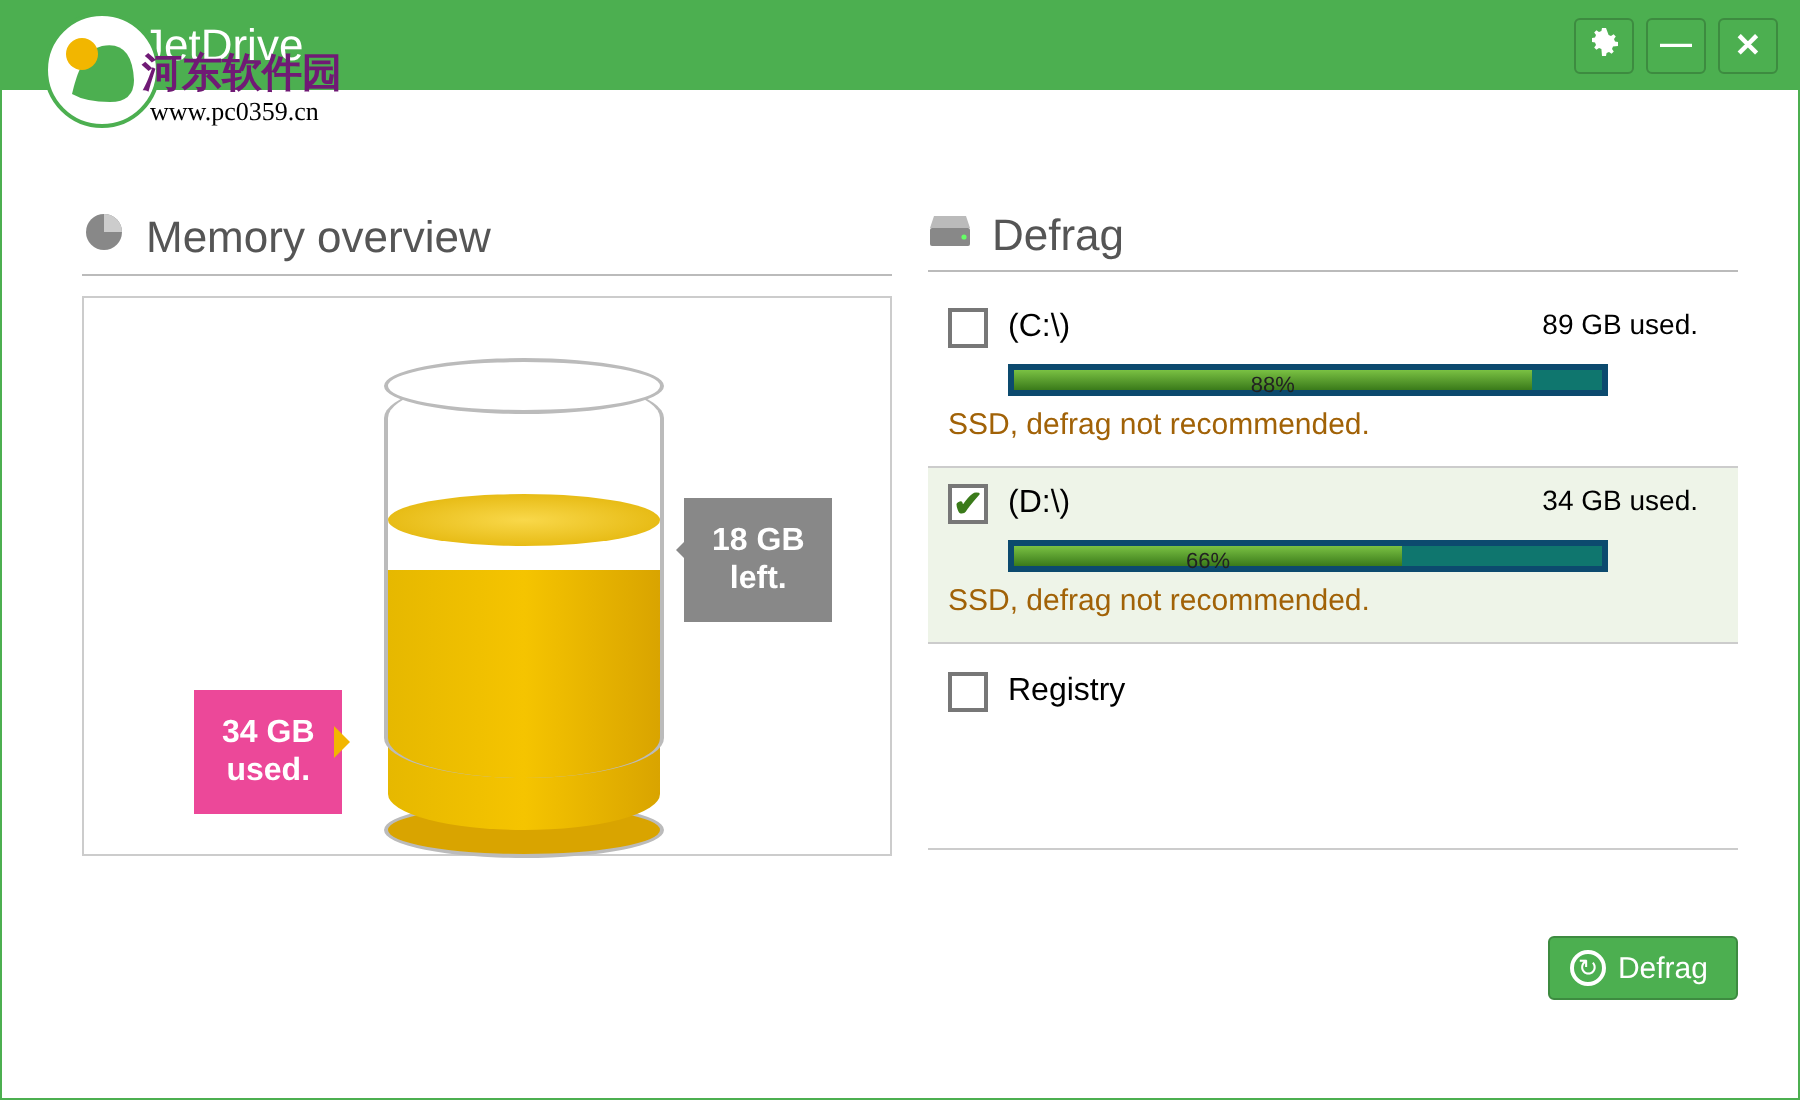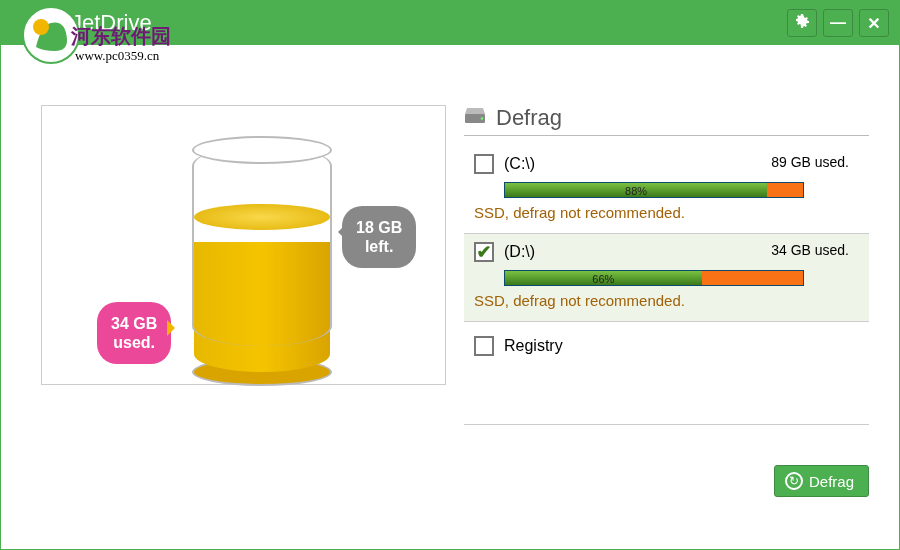--- a/index.html
+++ b/index.html
@@ -115,21 +115,21 @@
     position: absolute;
     left: 0; bottom: -20px;
     width: 140px; height: 28px;
     border: 2px solid #bbb;
     background: #d9a400;
     border-radius: 50%;
   }
   .bubble {
     position: absolute;
     padding: 12px 14px;
-    border-radius: 20px;
+    border-radius: 0;
     color: #fff;
     font-size: 16px;
     font-weight: bold;
     text-align: center;
     line-height: 1.2;
   }
   .bubble.used { background: #ec4899; left: 55px; top: 196px; }
   .bubble.used::after {
     content:""; position:absolute; right:-12px; top:18px;
     border:8px solid transparent; border-left-color:#f2b600;
@@ -155,22 +155,22 @@
     cursor: pointer;
     background:#fff;
   }
   .chk.on { color:#3a7a1a; font-size:18px; font-weight:bold; }
   .dused {
     position: absolute; right: 20px; top: 8px;
     font-size: 14px;
   }
   .pbar {
     width: 300px; height: 16px;
-    border: 1px solid #0c4a6e;
-    background: #f97316;
+    border: 3px solid #0c4a6e;
+    background: #0f766e;
     margin: 8px 0 6px 30px;
     position: relative;
   }
   .pfill {
     height: 100%;
     background: linear-gradient(#7ac143,#3a7a1a);
     position: relative;
   }
   .plabel {
     position: absolute; left: 50%; top: 0;
@@ -229,20 +229,29 @@
     </div>
     <div class="winbtn">
       <span style="font-weight:bold;">✕</span>
     </div>
   </div>
 </div>
 
 <div class="content">
 
   <div class="col">
+    <div class="sectionhead">
+      <span>
+        <svg width="22" height="22" viewBox="0 0 22 22">
+            <circle cx="11" cy="11" r="9" fill="#888"></circle>
+            <path d="M11 2 A9 9 0 0 1 20 11 L11 11 Z" fill="#ccc"></path>
+          </svg>
+      </span>
+      <span>Memory overview</span>
+    </div>
     <div class="memorybox">
       <div class="cyl-wrap">
         <div class="cyl-bottom"></div>
         <div class="cyl-fill"></div>
         <div class="cyl-fill-top"></div>
         <div class="cyl-outline"></div>
         <div class="cyl-top"></div>
       </div>
       <div class="bubble used">
         <span>34 GB</span><br>

